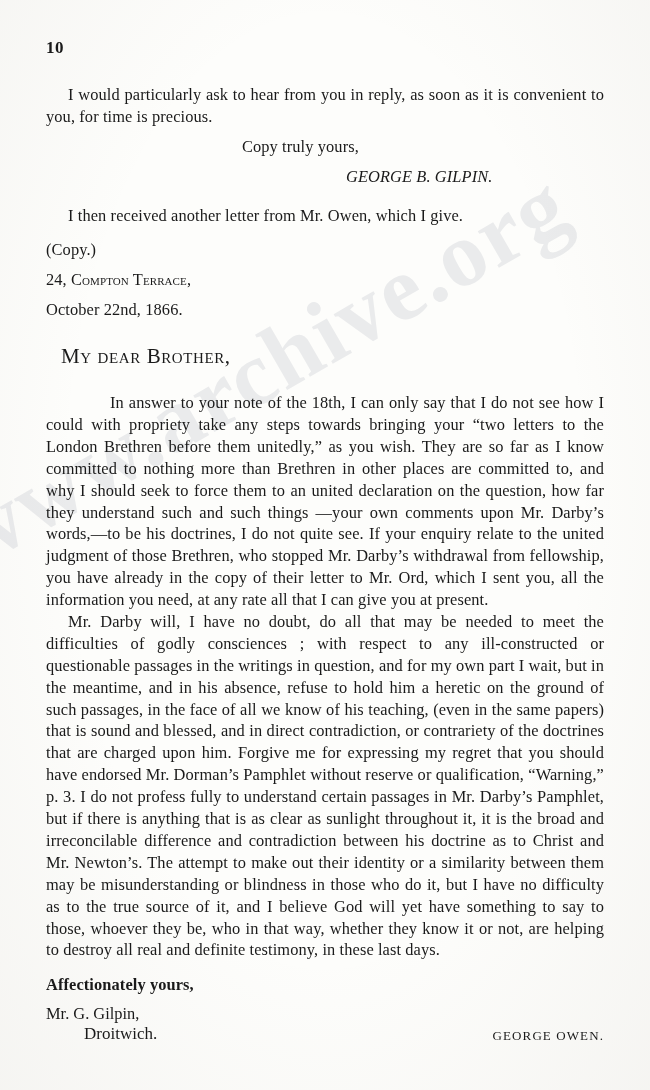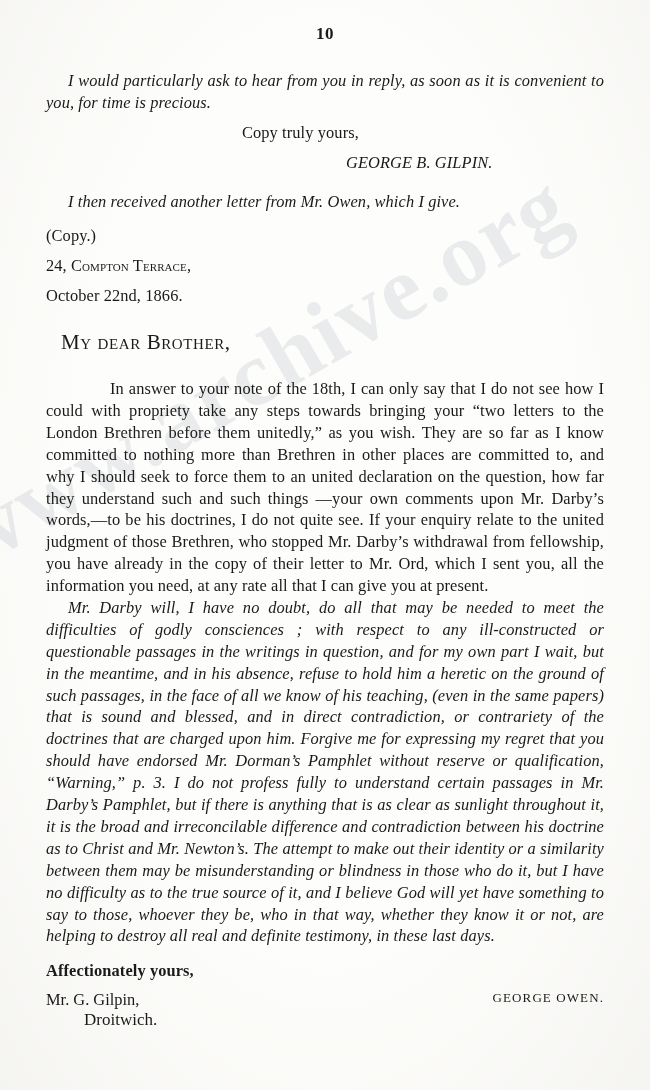--- a/index.html
+++ b/index.html
@@ -45,36 +45,35 @@
     letter-spacing: 2px;
     color: rgba(120, 130, 150, 0.14);
     white-space: nowrap;
   }
   .content {
     position: relative;
     z-index: 2;
     padding: 0 46px;
   }
   .folio {
-    text-align: center;
     font-size: 17px;
     font-weight: bold;
-    padding-top: 24px;
+    padding-top: 38px;
     padding-bottom: 26px;
     letter-spacing: 0.5px;
   }
   p.body {
     font-size: 16.4px;
     line-height: 1.335;
     margin: 0 0 0 0;
     text-align: justify;
     text-justify: inter-word;
     letter-spacing: 0.1px;
   }
-  p.indent { text-indent: 22px; font-style: italic; }
+  p.indent { text-indent: 22px; }
   p.deep-indent { text-indent: 64px; }
   .spacer-sm { height: 8px; }
   .spacer-md { height: 13px; }
   .spacer-lg { height: 17px; }
   .salute {
     font-size: 21px;
     letter-spacing: 0.4px;
     margin: 15px;
   }
   .smallcaps {
@@ -82,21 +81,21 @@
     letter-spacing: 0.6px;
   }
   .sig {
     font-size: 13px;
     letter-spacing: 1.1px;
     font-weight: normal;
   }
   .closing-line {
     display: flex;
     justify-content: space-between;
-    align-items: flex-start;
+    align-items: flex-end;
     font-size: 16.4px;
   }
   .closing-line .left-col { text-align: left; }
   .closing-line .right-col { text-align: right; letter-spacing: 1.1px; }
   .droitwich {
     padding-left: 38px;
     font-size: 17px;
   }
   .addr-right {
     text-align: right;

